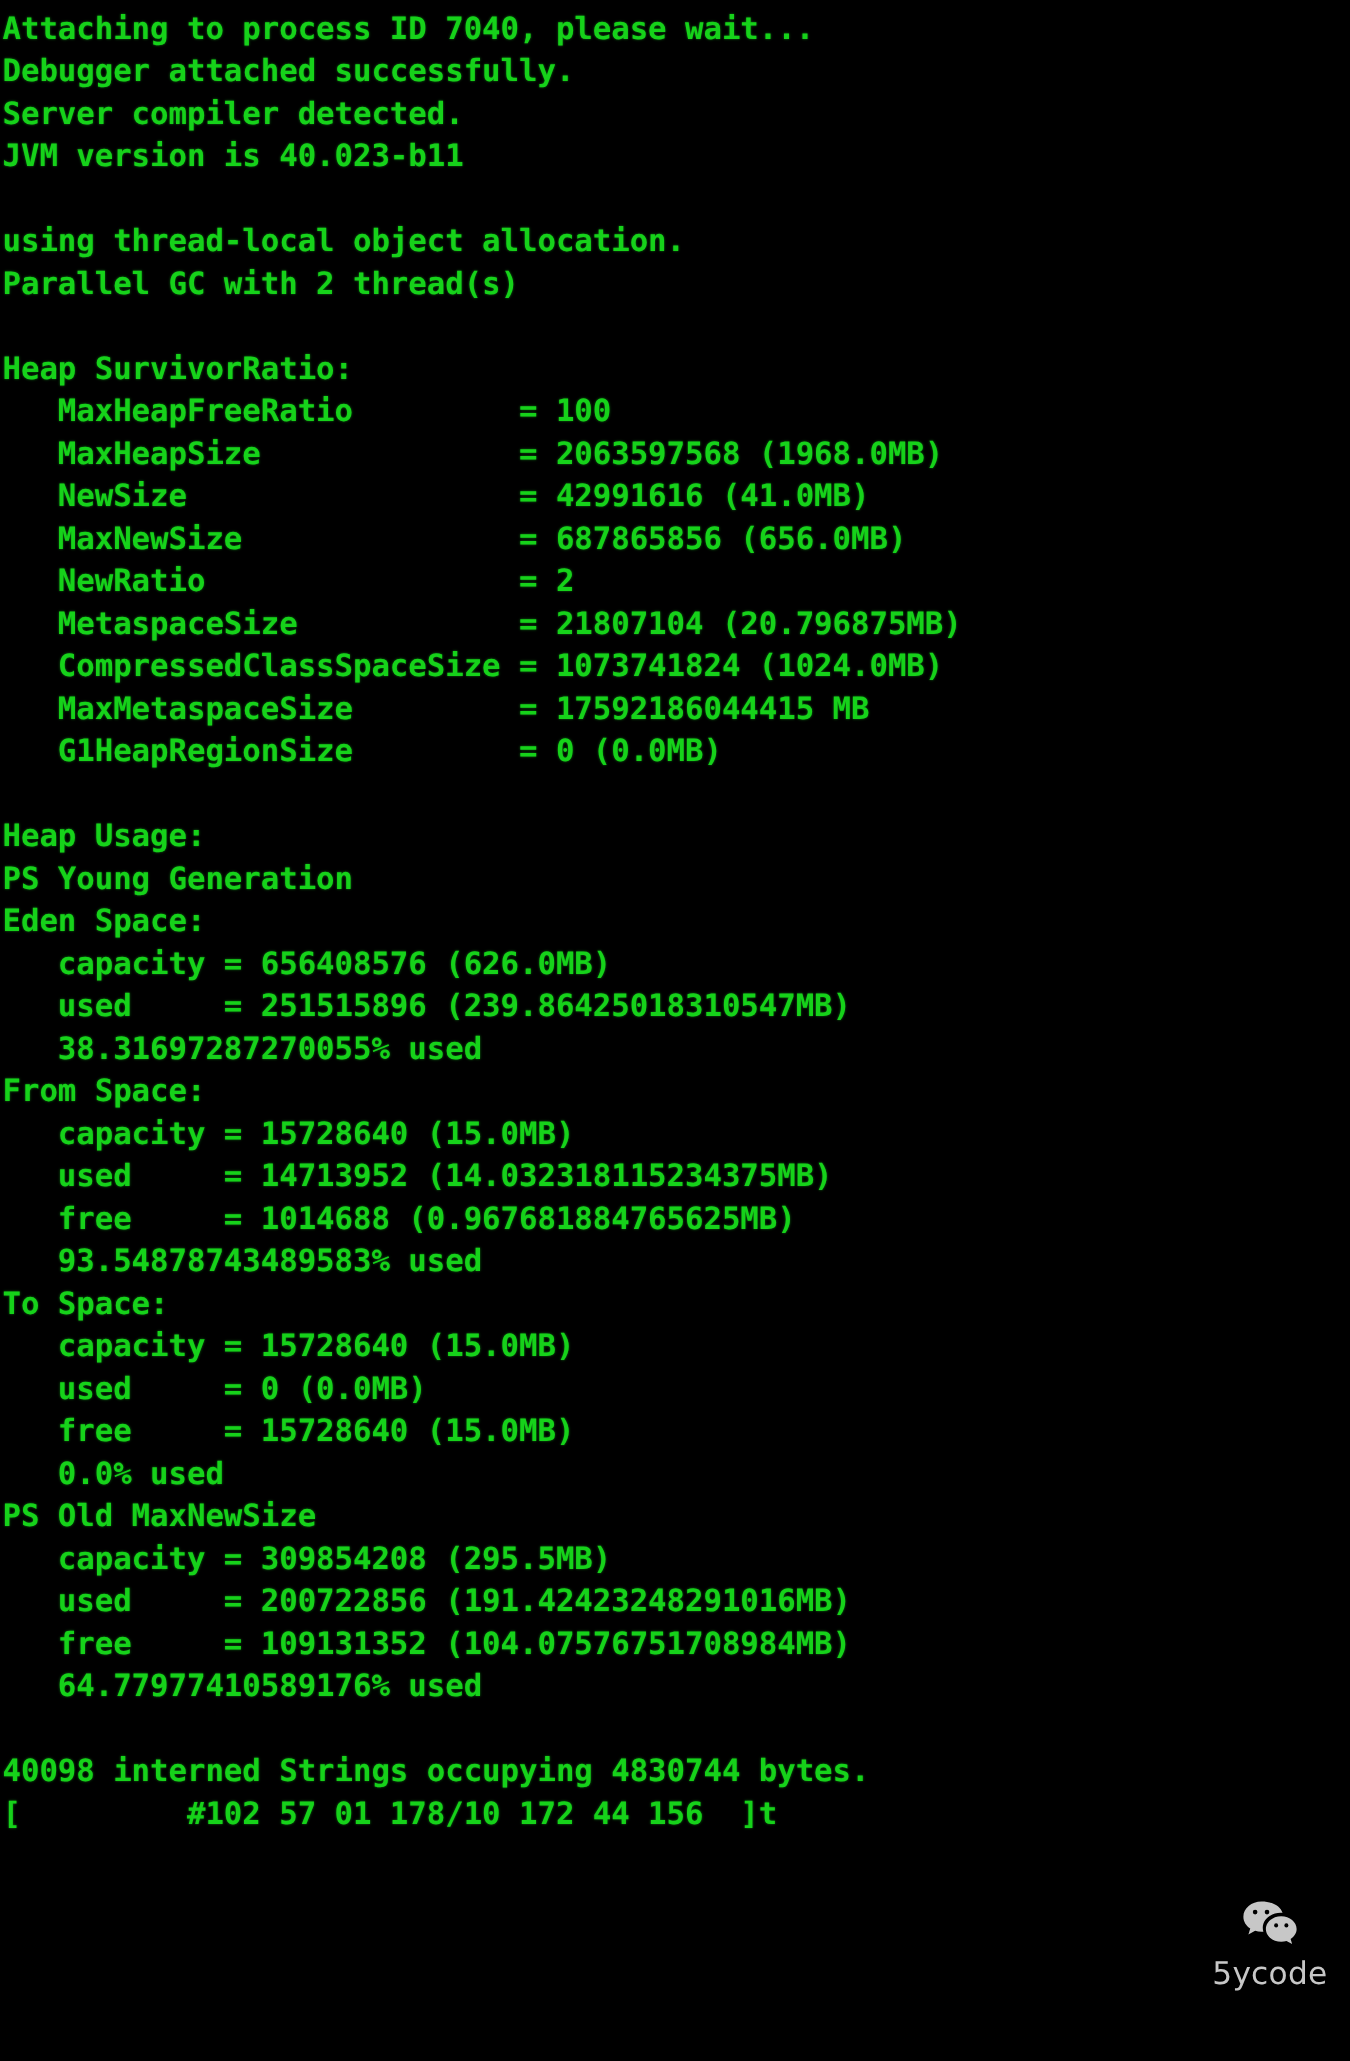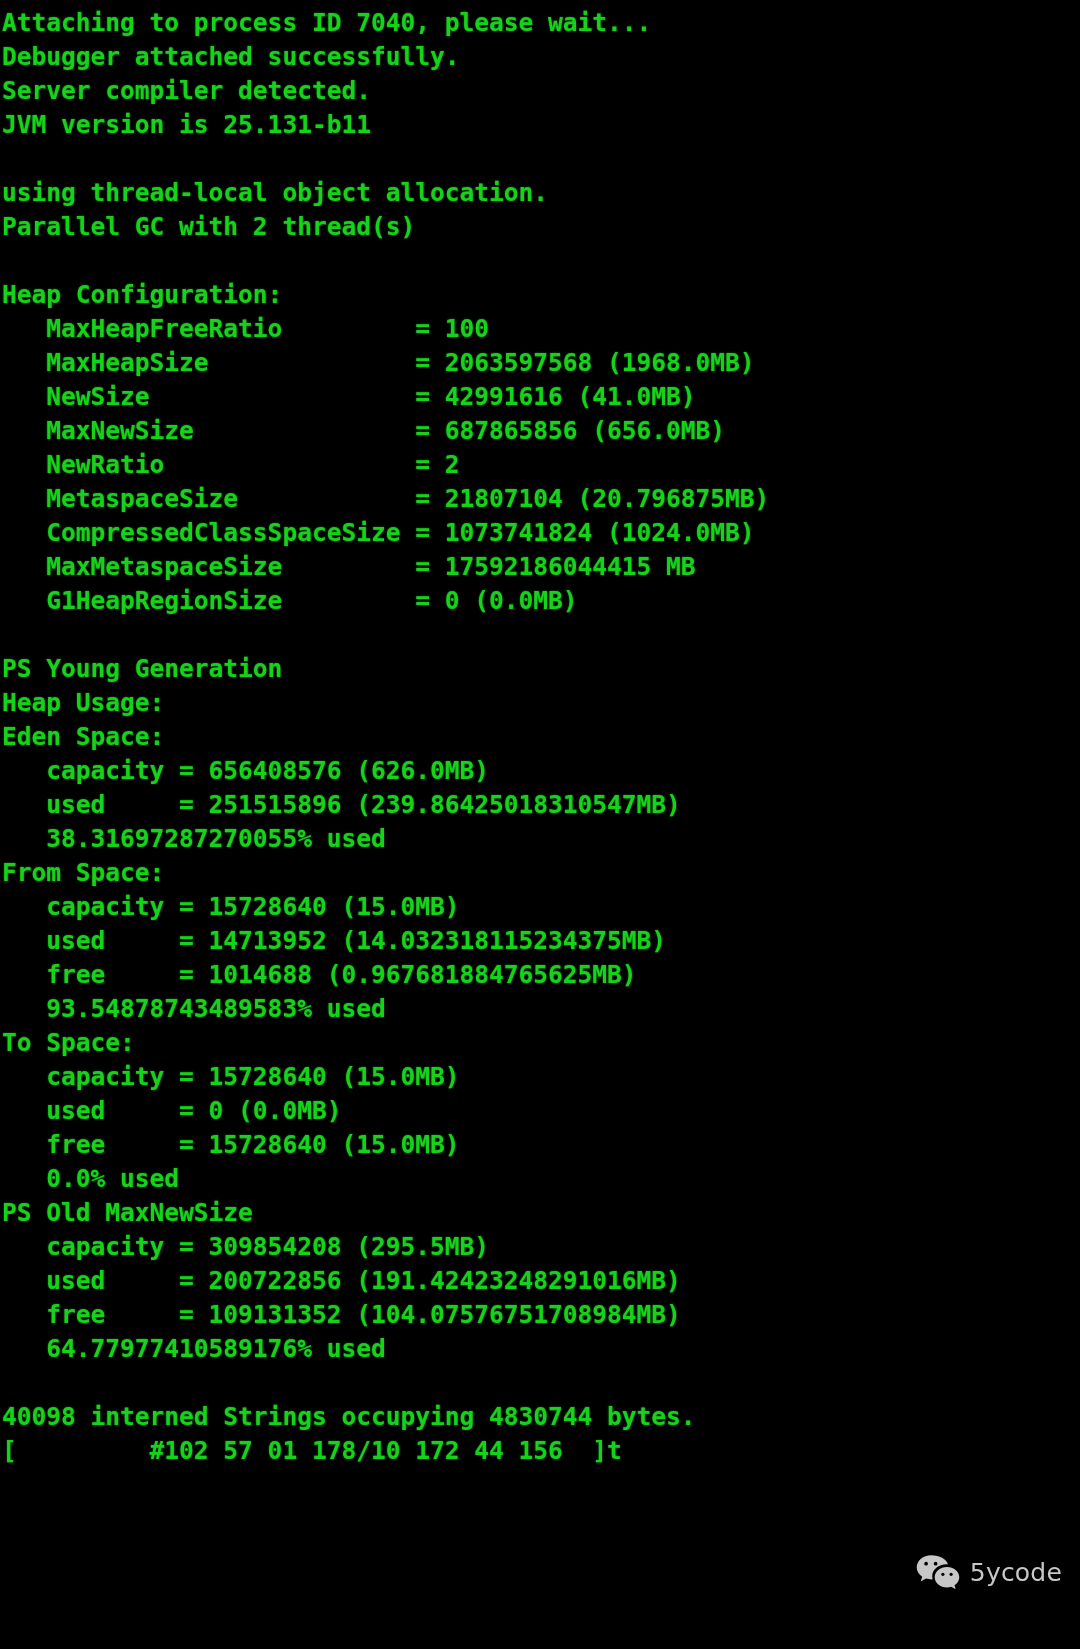--- a/index.html
+++ b/index.html
@@ -46,20 +46,21 @@
 
   
   #watermark {
     position: absolute;
     right: 18px;
     bottom: 58px;
     display: flex;
     align-items: center;
     gap: 9px;
     opacity: 0.92;
+    flex-direction: column;
   }
   #watermark .wm-logo {
     width: 46px;
     height: 38px;
     position: relative;
     flex: 0 0 auto;
   }
   #watermark .wm-text {
     color: #d8d8d8;
     font-family: "DejaVu Sans", "Liberation Sans", sans-serif;
@@ -69,38 +70,38 @@
     letter-spacing: 0.2px;
   }
 </style>
 </head>
 <body>
 
 <div id="terminal">
     <span class="line">Attaching to process ID 7040, please wait...</span>
     <span class="line">Debugger attached successfully.</span>
     <span class="line">Server compiler detected.</span>
-    <span class="line">JVM version is 25.131-b11</span>
+    <span class="line">JVM version is 40.023-b11</span>
     <span class="line blank"></span>
     <span class="line">using thread-local object allocation.</span>
     <span class="line">Parallel GC with 2 thread(s)</span>
     <span class="line blank"></span>
-    <span class="line">Heap Configuration:</span>
+    <span class="line">Heap SurvivorRatio:</span>
     <span class="line">   MaxHeapFreeRatio         = 100</span>
     <span class="line">   MaxHeapSize              = 2063597568 (1968.0MB)</span>
     <span class="line">   NewSize                  = 42991616 (41.0MB)</span>
     <span class="line">   MaxNewSize               = 687865856 (656.0MB)</span>
     <span class="line">   NewRatio                 = 2</span>
     <span class="line">   MetaspaceSize            = 21807104 (20.796875MB)</span>
     <span class="line">   CompressedClassSpaceSize = 1073741824 (1024.0MB)</span>
     <span class="line">   MaxMetaspaceSize         = 17592186044415 MB</span>
     <span class="line">   G1HeapRegionSize         = 0 (0.0MB)</span>
     <span class="line blank"></span>
+    <span class="line">Heap Usage:</span>
     <span class="line">PS Young Generation</span>
-    <span class="line">Heap Usage:</span>
     <span class="line">Eden Space:</span>
     <span class="line">   capacity = 656408576 (626.0MB)</span>
     <span class="line">   used     = 251515896 (239.86425018310547MB)</span>
     <span class="line">   38.31697287270055% used</span>
     <span class="line">From Space:</span>
     <span class="line">   capacity = 15728640 (15.0MB)</span>
     <span class="line">   used     = 14713952 (14.032318115234375MB)</span>
     <span class="line">   free     = 1014688 (0.967681884765625MB)</span>
     <span class="line">   93.54878743489583% used</span>
     <span class="line">To Space:</span>

